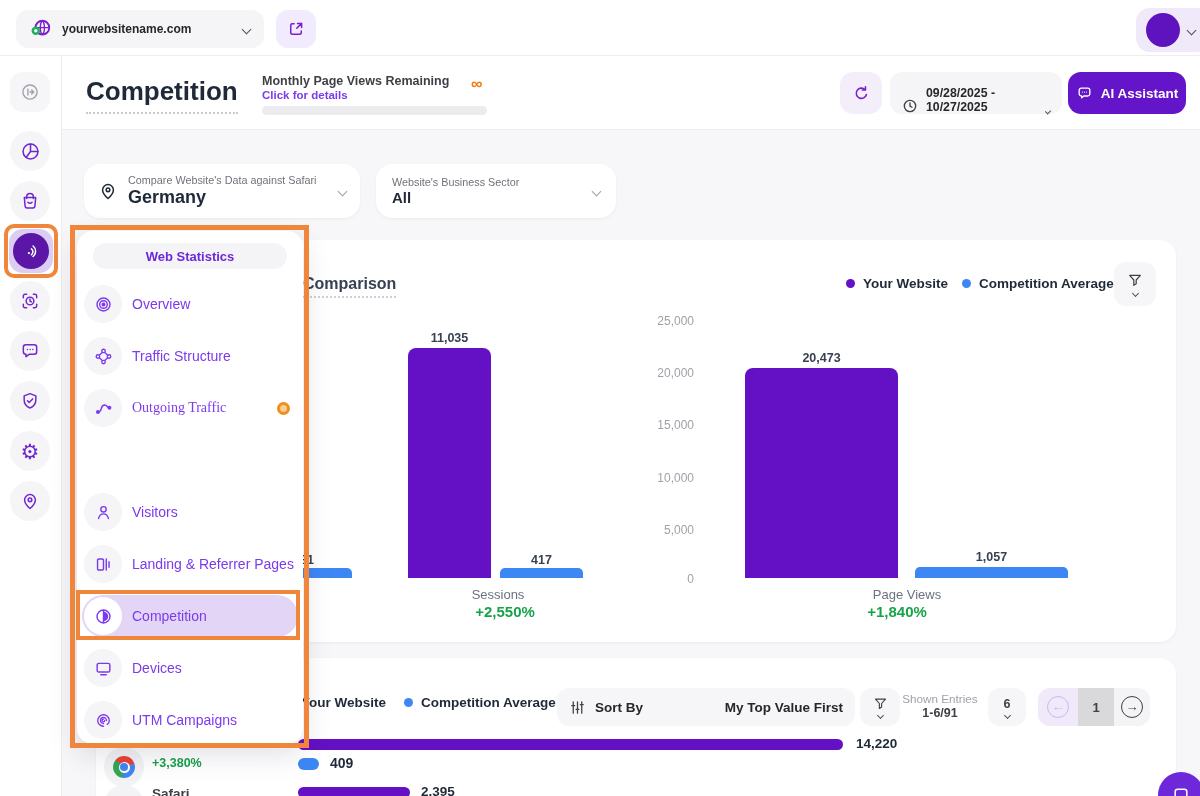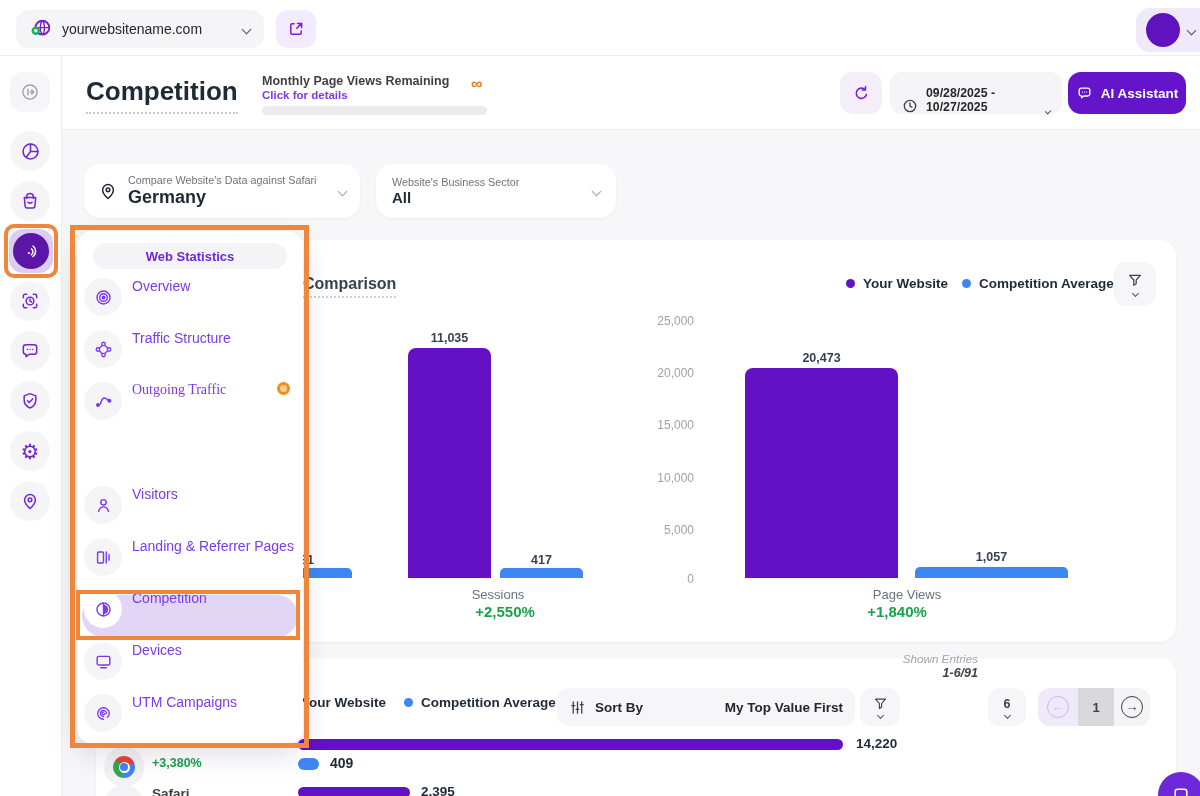--- a/index.html
+++ b/index.html
@@ -8,21 +8,21 @@
          font-family:"Liberation Sans", sans-serif; color:#27272a; }
   .abs { position:absolute; }
   .pill { background:#f5f5f7; border-radius:12px; }
   .card { background:#fff; border-radius:16px; box-shadow:0 1px 3px rgba(20,20,40,.05); }
   .chev { width:7px; height:7px; border-right:1.7px solid #52525b; border-bottom:1.7px solid #52525b;
           transform:rotate(45deg); display:inline-block; }
   .chev.sm { width:5px; height:5px; }
   .dot { border-radius:50%; display:inline-block; }
   .railbtn { width:40px; height:40px; border-radius:50%; background:#f5f5f7; display:flex;
              align-items:center; justify-content:center; }
-  .menu-item { position:absolute; left:84px; width:212px; height:52px; display:flex; gap:10px; }
+  .menu-item { position:absolute; left:84px; width:212px; height:52px; display:flex; align-items:center; gap:10px; }
   .menu-ic { width:38px; height:38px; border-radius:50%; background:#f5f5f7; display:flex; align-items:center; justify-content:center; flex:0 0 auto; }
   .menu-lb { font-size:14px; font-weight:500; color:#7c3aed; }
   .obox { position:absolute; border:4px solid #f0863c; z-index:60; pointer-events:none; }
   .tick { position:absolute; width:52px; text-align:right; font-size:12px; color:#a1a1aa; }
   .barlabel { position:absolute; text-align:center; font-size:12.5px; font-weight:600; color:#374151; }
   .glabel { position:absolute; text-align:center; font-size:13px; color:#6b7280; }
   .gchange { position:absolute; text-align:center; font-size:15px; font-weight:700; color:#17a34a; }
   .hbar { position:absolute; border-radius:999px; }
   svg { display:block; }
 </style>
@@ -35,21 +35,21 @@
 
   <div class="abs pill" style="left:16px;top:10px;width:248px;height:38px;display:flex;align-items:center;gap:10px;padding:0 14px;">
     <span>
       <svg width="22" height="22" viewBox="0 0 24 24">
         <circle cx="13.5" cy="10.5" r="7.5" fill="none" stroke="#7a1fd0" stroke-width="2"></circle>
         <path d="M6 10.5h15 M13.5 3c-3 2.6-3 12.4 0 15 M13.5 3c3 2.6 3 12.4 0 15" fill="none" stroke="#7a1fd0" stroke-width="1.5"></path>
         <circle cx="6.3" cy="14" r="4.6" fill="#1fae5a"></circle>
         <circle cx="6.3" cy="14" r="1.9" fill="#eafff2"></circle>
       </svg>
     </span>
-    <span style="font-size:14px;font-weight:400;color:#27272a;flex:1;">yourwebsitename.com</span>
+    <span style="font-size:12px;font-weight:700;color:#27272a;flex:1;">yourwebsitename.com</span>
     <span class="chev"></span>
   </div>
 
   <div class="abs" style="left:276px;top:10px;width:40px;height:38px;background:#f2eafd;border-radius:12px;display:flex;align-items:center;justify-content:center;">
     <span>
       <svg width="18" height="18" viewBox="0 0 24 24" fill="none" stroke="#7a1fd0" stroke-width="2" stroke-linecap="round" stroke-linejoin="round">
         <path d="M9.5 5H7a2 2 0 0 0-2 2v10a2 2 0 0 0 2 2h10a2 2 0 0 0 2-2v-2.5"></path>
         <path d="M13 11l6.5-6.5M14 4.5H19.5V10"></path>
       </svg>
     </span>
@@ -278,21 +278,21 @@
 
   <div class="abs" style="left:860px;top:688px;width:40px;height:38px;background:#f6f6f8;border-radius:12px;display:flex;flex-direction:column;align-items:center;justify-content:center;gap:2px;">
     <span>
       <svg width="15" height="15" viewBox="0 0 24 24" fill="none" stroke="#3f3f46" stroke-width="1.8" stroke-linejoin="round">
           <path d="M4 5h16l-6.2 7v5.5L10.2 20v-8z"></path>
         </svg>
     </span>
     <span class="chev sm"></span>
   </div>
 
-  <div class="abs" style="left:902px;top:652px;width:76px;text-align:right;font-style:italic;">
+  <div class="abs" style="left:902px;top:692px;width:76px;text-align:center;">
     <span style="display:block;font-size:11.7px;color:#a1a1aa;">Shown Entries</span>
     <span style="display:block;font-size:12.5px;font-weight:600;color:#3f3f46;margin-top:1px;">1-6/91</span>
   </div>
 
   <div class="abs" style="left:988px;top:688px;width:38px;height:38px;background:#f6f6f8;border-radius:12px;display:flex;flex-direction:column;align-items:center;justify-content:center;gap:2px;">
     <span style="font-size:12.5px;font-weight:600;color:#3f3f46;">6</span>
     <span class="chev sm"></span>
   </div>
 
   <div class="abs" style="left:1038px;top:688px;width:112px;height:38px;border-radius:12px;overflow:hidden;display:flex;">

